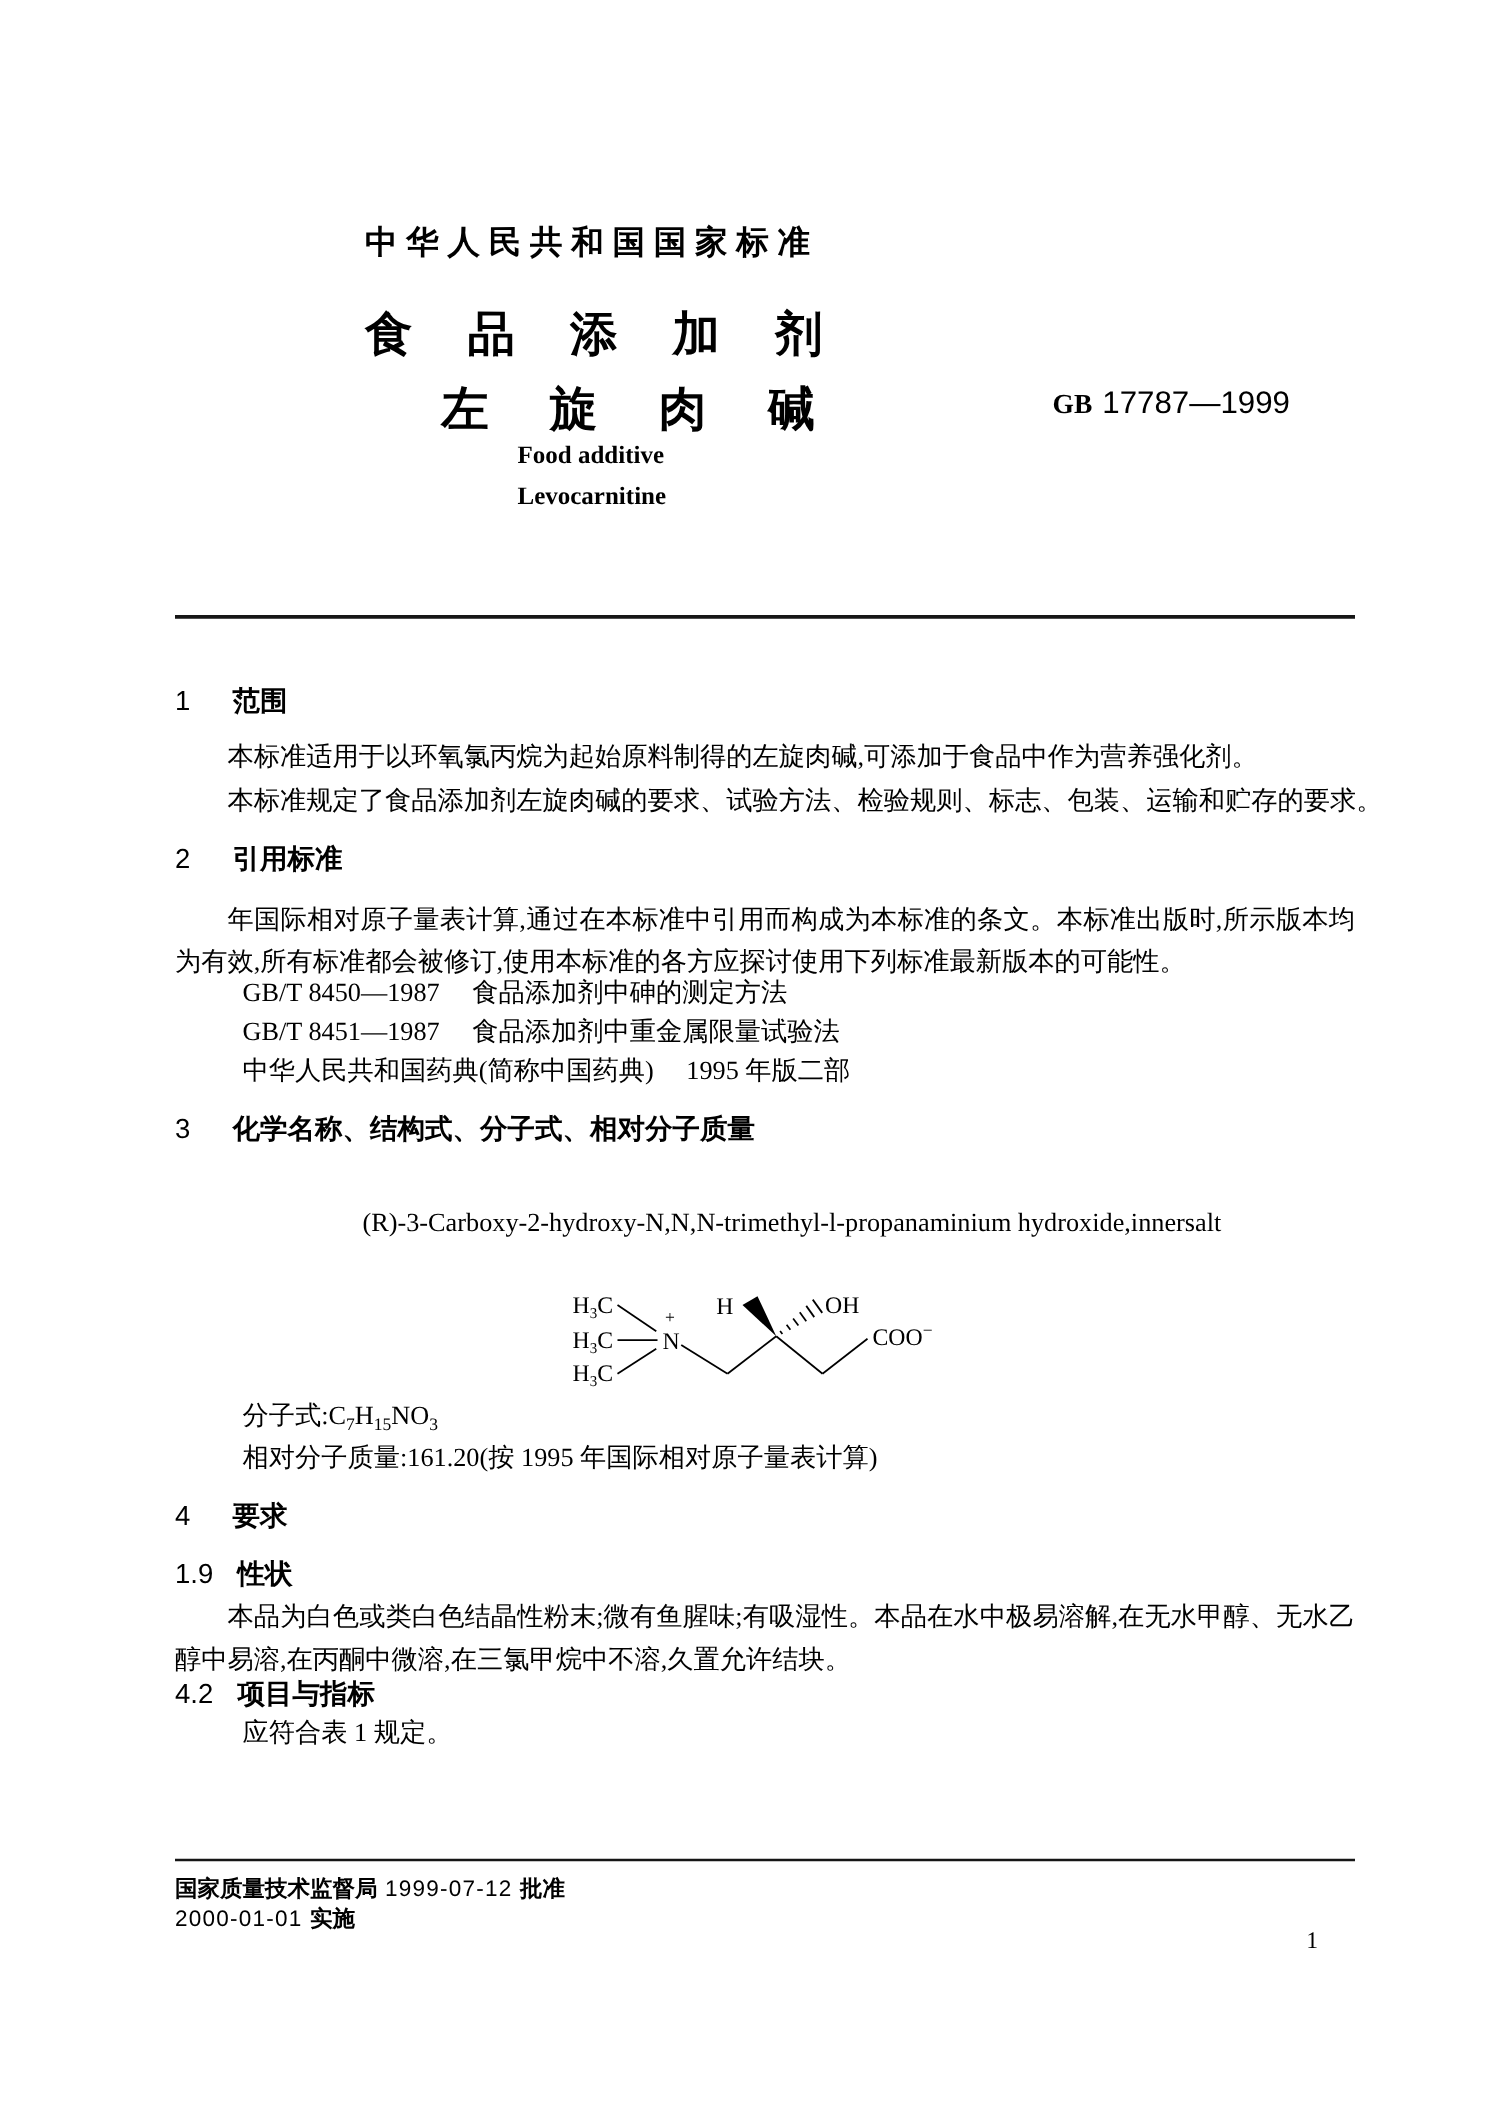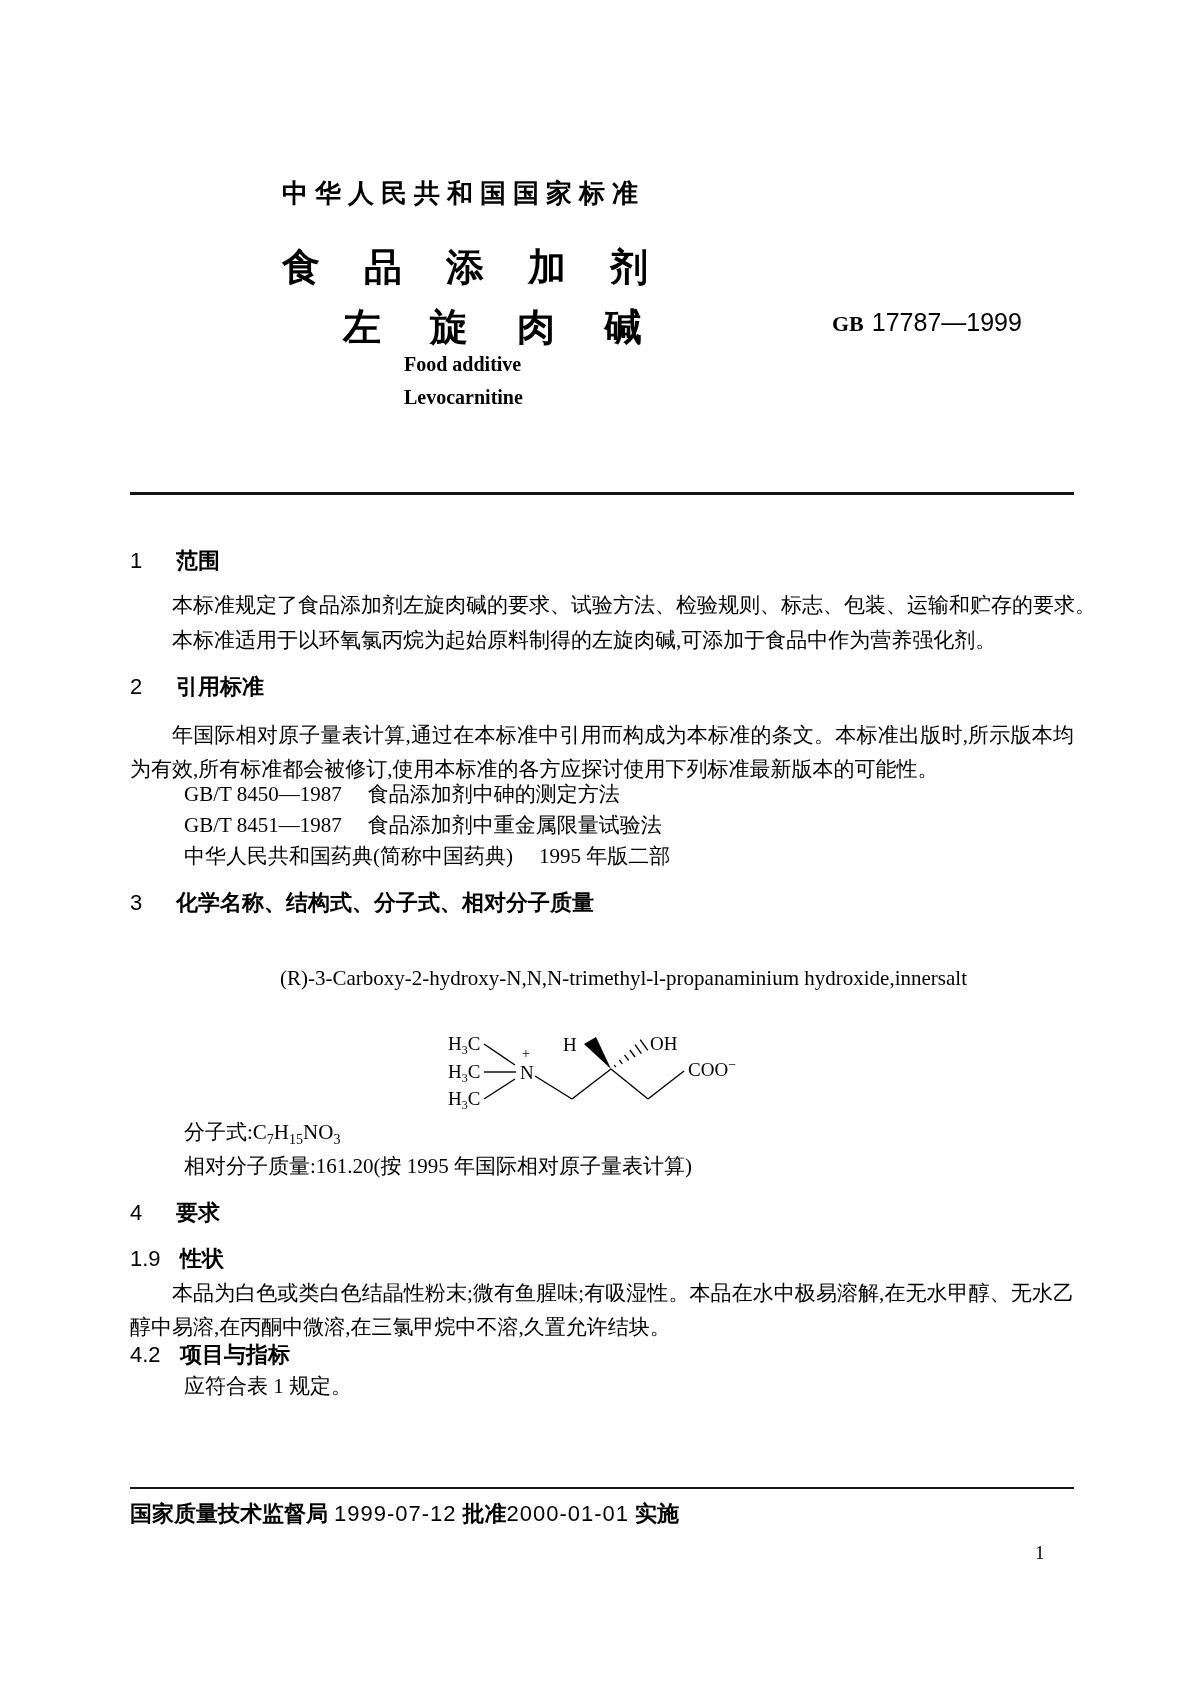--- a/index.html
+++ b/index.html
@@ -2,21 +2,21 @@
 <html><head>
 <meta charset="utf-8">
 <style>
   * { margin:0; padding:0; box-sizing:border-box; }
   html,body { background:#ffffff; }
   .page {
     position:relative; width:1191px; height:1684px; background:#ffffff;
     font-family:"Liberation Serif","DejaVu Serif",serif; color:#000;
     overflow:hidden;
   }
-  .content { position:absolute; left:130px; top:0; width:944px; height:1684px; }
+  .content { position:absolute; left:140px; top:0; width:944px; height:1684px; }
   .blk { position:absolute; left:0; right:0; }
 
   
   .std-label { top:176px; left:152px; right:auto;
     font-family:"Liberation Sans","DejaVu Sans",sans-serif;
     font-size:26px; font-weight:bold; letter-spacing:7px; white-space:nowrap; }
   .title-cn { font-family:"Liberation Sans","DejaVu Sans",sans-serif;
     font-size:38px; font-weight:bold; white-space:nowrap; }
   .title1 { top:242px; left:152px; right:auto; letter-spacing:44px; }
   .title2 { top:302px; left:213px; right:auto; letter-spacing:49px; }
@@ -57,21 +57,21 @@
   .formula-line { top:1118px; font-size:21px; }
   .formula-line sub { font-size:14px; }
   .mw-line { top:1152px; font-size:21px; white-space:nowrap; }
   .s4h { top:1198px; }
   .s41h { top:1244px; } .s41p { top:1276px; line-height:34px; }
   .s42h { top:1340px; } .s42p { top:1372px; font-size:21px; }
 
   
   .footer-row { top:1499px; display:flex; justify-content:flex-start;
     font-family:"Liberation Sans","DejaVu Sans",sans-serif;
-    font-size:22px; font-weight:bold; white-space:nowrap; }
+    font-size:18px; font-weight:bold; white-space:nowrap;flex-direction:column; }
   .f-date { font-weight:normal; letter-spacing:1px; }
   .f-gap { display:inline-block; width:6px; }
   .page-num { top:1542px; left:905px; right:auto; font-size:19px; }
 
   
   .structure svg text { font-family:"Liberation Serif","DejaVu Serif",serif; }
   .atom { font-size:19px; }
   .sub3 { font-size:12px; }
   .charge { font-size:14px; }
   .bond { stroke:#000; stroke-width:1.4; }
@@ -89,22 +89,22 @@
       <span class="gb-prefix">GB</span><span class="gb-num">17787—1999</span>
     </div>
     <div class="blk en-title en1">Food additive</div>
     <div class="blk en-title en2">Levocarnitine</div>
     <div class="blk rule rule-top"></div>
 
     <div class="blk sec-h s1h">
       <span class="num">1</span><span>范围</span>
     </div>
     <div class="blk s1p">
+      <p class="body-p one-line">本标准适用于以环氧氯丙烷为起始原料制得的左旋肉碱,可添加于食品中作为营养强化剂。</p>
       <p class="body-p one-line">本标准规定了食品添加剂左旋肉碱的要求、试验方法、检验规则、标志、包装、运输和贮存的要求。</p>
-      <p class="body-p one-line">本标准适用于以环氧氯丙烷为起始原料制得的左旋肉碱,可添加于食品中作为营养强化剂。</p>
     </div>
 
     <div class="blk sec-h s2h">
       <span class="num">2</span><span>引用标准</span>
     </div>
     <p class="blk body-p s2p">年国际相对原子量表计算,通过在本标准中引用而构成为本标准的条文。本标准出版时,所示版本均为有效,所有标准都会被修订,使用本标准的各方应探讨使用下列标准最新版本的可能性。</p>
     <div class="blk refs indent1">
       <div class="ref-line">
         <span class="ref-code">GB/T 8450—1987</span><span>食品添加剂中砷的测定方法</span>
       </div>

